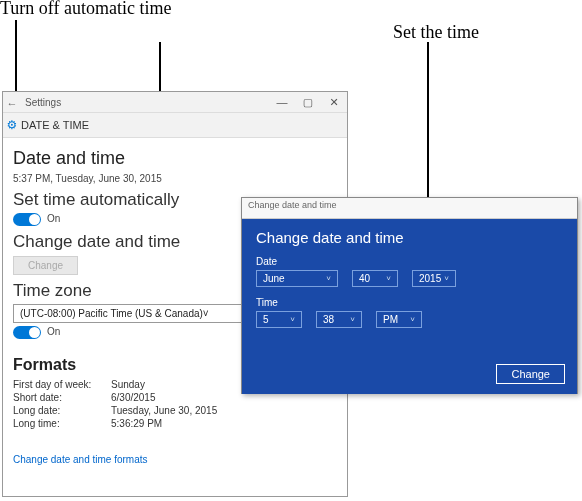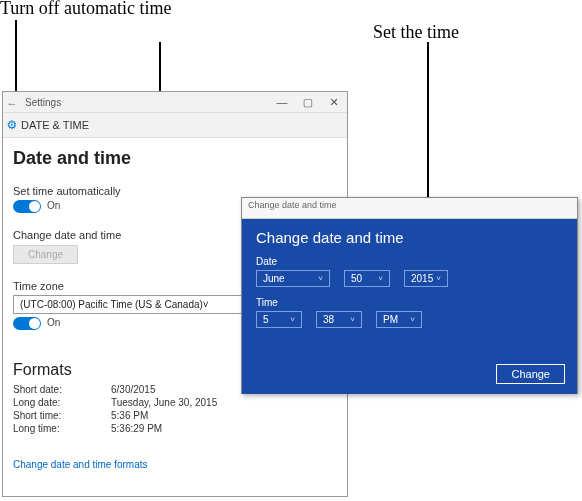--- a/index.html
+++ b/index.html
@@ -1,57 +1,57 @@
 <!DOCTYPE html>
 <html><head>
 <meta charset="utf-8">
 <style>
 html,body{margin:0;padding:0;font-family:"Segoe UI",Arial,sans-serif;font-size:11px;color:#222;background:#fff}
 #stage{position:relative;width:582px;height:501px;overflow:hidden}
 .annot{position:absolute;font-family:Georgia,"Times New Roman",serif;font-size:18px;color:#000}
 #a1{left:0;top:-2px}
 #a2{left:62px;top:22px}
-#a3{left:373px;top:22px}
+#a3{left:393px;top:22px}
 
 
 #settings{position:absolute;left:2px;top:91px;width:346px;height:406px;border:1px solid #999;background:#fff;box-sizing:border-box}
 #topbar{height:20px;background:#f2f2f2;display:flex;align-items:center;border-bottom:1px solid #ddd}
 #back{width:18px;text-align:center;color:#666}
 #wtitle{font-size:10px;color:#555;margin-left:4px}
 .wctrls{margin-left:auto;display:flex}
 .wbtn{width:26px;text-align:center;color:#555;font-size:11px}
 #cathdr{height:24px;background:#f2f2f2;display:flex;align-items:center;border-bottom:1px solid #ddd}
 #gear{width:18px;text-align:center;color:#0078d7;font-size:12px}
 #catlbl{font-weight:400;font-size:11px;color:#333}
 #body{padding:8px 10px}
-h1.pg{font-weight:700;font-size:18px;margin:2px 0 4px}
+h1.pg{font-weight:400;font-size:18px;margin:2px 0 4px}
 .sub{color:#444;font-size:10px}
-.sec{margin-top:16px;font-size:11px;color:#333}
+.sec{margin-top:6px;font-size:17px;color:#333}
 .tog{display:flex;margin-top:3px}
 .switch{width:28px;height:13px;border-radius:7px;background:#0078d7;position:relative;margin-right:6px}
 .knob{position:absolute;right:1px;top:1px;width:11px;height:11px;border-radius:50%;background:#fff}
 .small{font-size:10px;color:#444}
 .btn-disabled{display:inline-block;margin-top:4px;padding:3px 14px;background:#e8e8e8;border:1px solid #d0d0d0;color:#aaa;font-size:10px}
 #tzbox{margin-top:3px;border:1px solid #999;padding:3px 6px;font-size:10px;display:flex;align-items:center;width:228px}
-h2.fmts{font-weight:400;font-size:16px;margin:31px 0 4px}
+h2.fmts{font-weight:700;font-size:16px;margin:17px 0 4px}
 table.fmt{font-size:10px;color:#333;border-collapse:collapse}
 table.fmt td{padding:1px 0}
 table.fmt td:first-child{width:98px;color:#333}
 .link{color:#0066cc;font-size:10px;margin-top:24px;display:inline-block}
 
 
 #dlg{position:absolute;left:241px;top:197px;width:335px;height:195px;border:1px solid #888;background:#fff;box-shadow:2px 2px 5px rgba(0,0,0,.3)}
 #dlgtitle{height:16px;font-size:9px;color:#666;padding:2px 6px;border-bottom:1px solid #ccc;background:#f7f7f7}
 #dlgbody{background:#1a4aa8;color:#fff;height:175px;padding:10px 14px;box-sizing:border-box;position:relative}
 #dlgh{font-size:15px;font-weight:400;margin:0 0 10px}
 .flabel{font-size:10px;margin:4px 0 3px}
 .row{display:flex;gap:14px}
 .sel{border:1px solid #7aa0de;background:#1a4aa8;color:#fff;font-size:10px;display:flex;align-items:center;justify-content:space-between;padding:2px 6px;box-sizing:border-box}
 .sel .chev{font-size:8px;color:#cde}
-.w-month{width:74px}.w-day{width:46px}.w-year{width:44px}
+.w-month{width:82px}.w-day{width:46px}.w-year{width:44px}
 .w-h{width:46px}.w-m{width:46px}.w-ap{width:46px}
 #dlgbtns{position:absolute;right:12px;bottom:10px;display:flex;gap:10px}
 .dbtn{border:1px solid #fff;padding:3px 14px;font-size:11px;color:#fff}
 
 
 svg.arrow{position:absolute;pointer-events:none}
 </style>
 </head>
 <body>
 <div id="stage">
@@ -79,20 +79,21 @@
       <div class="wbtn">▢</div>
       <div class="wbtn">✕</div>
     </div>
   </div>
   <div id="cathdr">
     <div id="gear">⚙</div>
     <div id="catlbl">DATE &amp; TIME</div>
   </div>
   <div id="body">
     <h1 class="pg">Date and time</h1>
+    <div class="sub">5:37 PM, Tuesday, June 30, 2015</div>
 
     <div class="sec">Set time automatically</div>
     <div class="tog">
       <div class="switch">
             <div class="knob"></div>
           </div>
       <span class="small">On</span>
     </div>
 
     <div class="sec">Change date and time</div>
@@ -107,31 +108,31 @@
     <div class="tog">
       <div class="switch">
             <div class="knob"></div>
           </div>
       <span class="small">On</span>
     </div>
 
     <h2 class="fmts">Formats</h2>
     <table class="fmt">
       <tbody>
+            <tr>
+              <td>First day of week:</td>
+              <td>Sunday</td>
+            </tr>
       <tr>
               <td>Short date:</td>
               <td>6/30/2015</td>
             </tr>
       <tr>
               <td>Long date:</td>
               <td>Tuesday, June 30, 2015</td>
-            </tr>
-      <tr>
-              <td>Short time:</td>
-              <td>5:36 PM</td>
             </tr>
       <tr>
               <td>Long time:</td>
               <td>5:36:29 PM</td>
             </tr>
     </tbody>
         </table>
     <span class="link">Change date and time formats</span>
   </div>
 </div>
@@ -140,21 +141,21 @@
   <div id="dlgtitle">Change date and time</div>
   <div id="dlgbody">
     <h3 id="dlgh">Change date and time</h3>
     <div class="flabel">Date</div>
     <div class="row">
       <div class="sel w-month">
             <span>June</span>
             <span class="chev">˅</span>
           </div>
       <div class="sel w-day">
-            <span>50</span>
+            <span>40</span>
             <span class="chev">˅</span>
           </div>
       <div class="sel w-year">
             <span>2015</span>
             <span class="chev">˅</span>
           </div>
     </div>
     <div class="flabel" style="margin-top:10px">Time</div>
     <div class="row">
       <div class="sel w-h">

